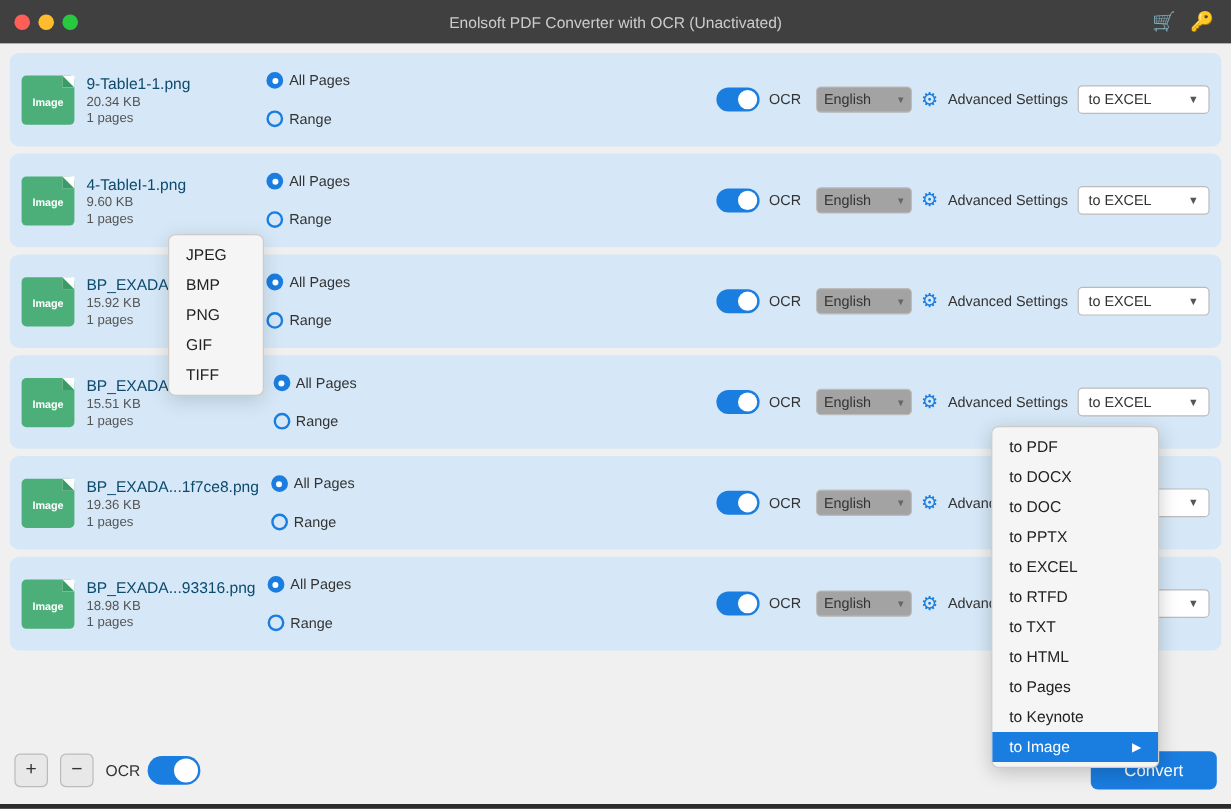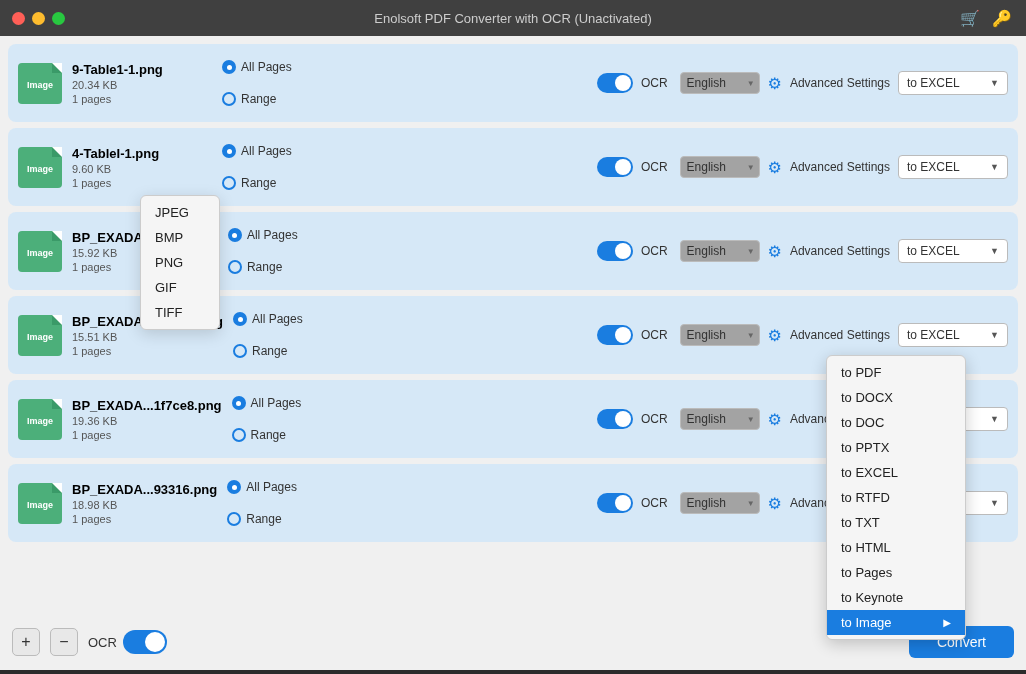--- a/index.html
+++ b/index.html
@@ -102,22 +102,22 @@
       margin-top: 4px;
       font-size: 9px;
     }
     .file-info {
       display: flex;
       flex-direction: column;
       min-width: 140px;
     }
     .file-name {
       font-size: 13px;
-      font-weight: 700;
-      color: #000000;
+      font-weight: 400;
+      color: #0c4a6e;
     }
     .file-meta {
       font-size: 11px;
       color: #555;
       margin-top: 2px;
     }
     .page-options {
       display: flex;
       flex-direction: column;
       gap: 18px;

